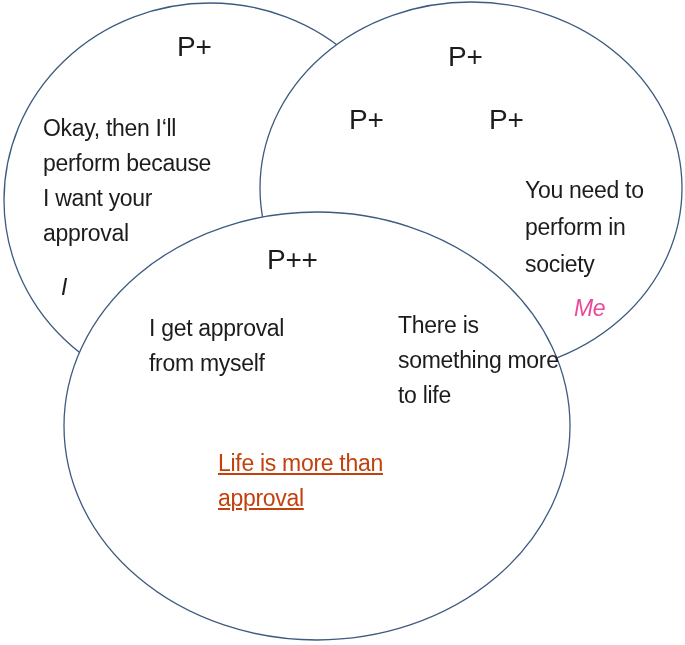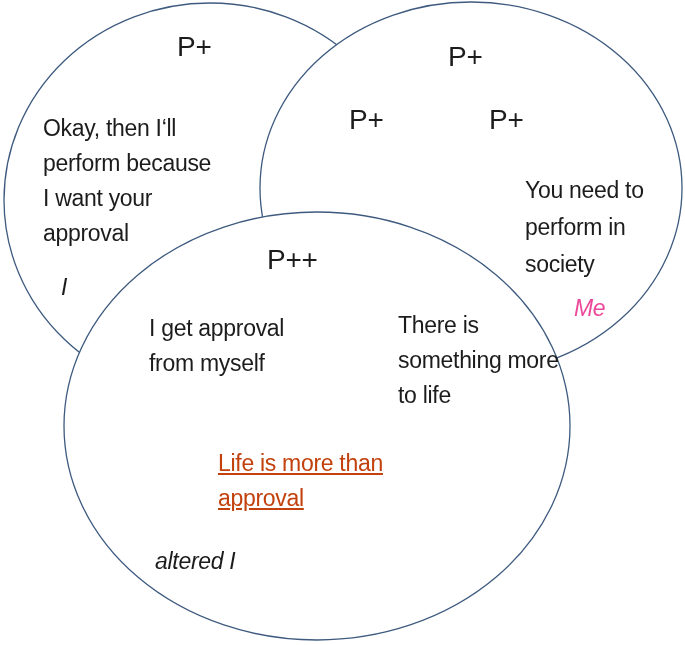--- a/index.html
+++ b/index.html
@@ -50,15 +50,14 @@
   <div class="txt label" style="left: 566px; top: 291px; color: #ec4899; margin-left: 8px;">Me</div>
 
   <div class="txt marker" style="left: 267px; top: 244px; color: rgb(28, 28, 28);">P++</div>
   <div class="txt" style="left: 149px; top: 311px; color: rgb(28, 28, 28);">I get approval
 from myself</div>
   <div class="txt" style="left: 354px; top: 308px; color: rgb(28, 28, 28); margin-left: 44px;">There is
 something more
 to life</div>
   <div class="txt" style="left: 218px; top: 446px; color: #c2410c; text-decoration: underline;">Life is more than
 approval</div>
-  <div class="txt label" style="left: 155px; top: 544px; color: rgb(28, 28, 28);">altered I</div>
 
 </div>
 
 </body></html>

